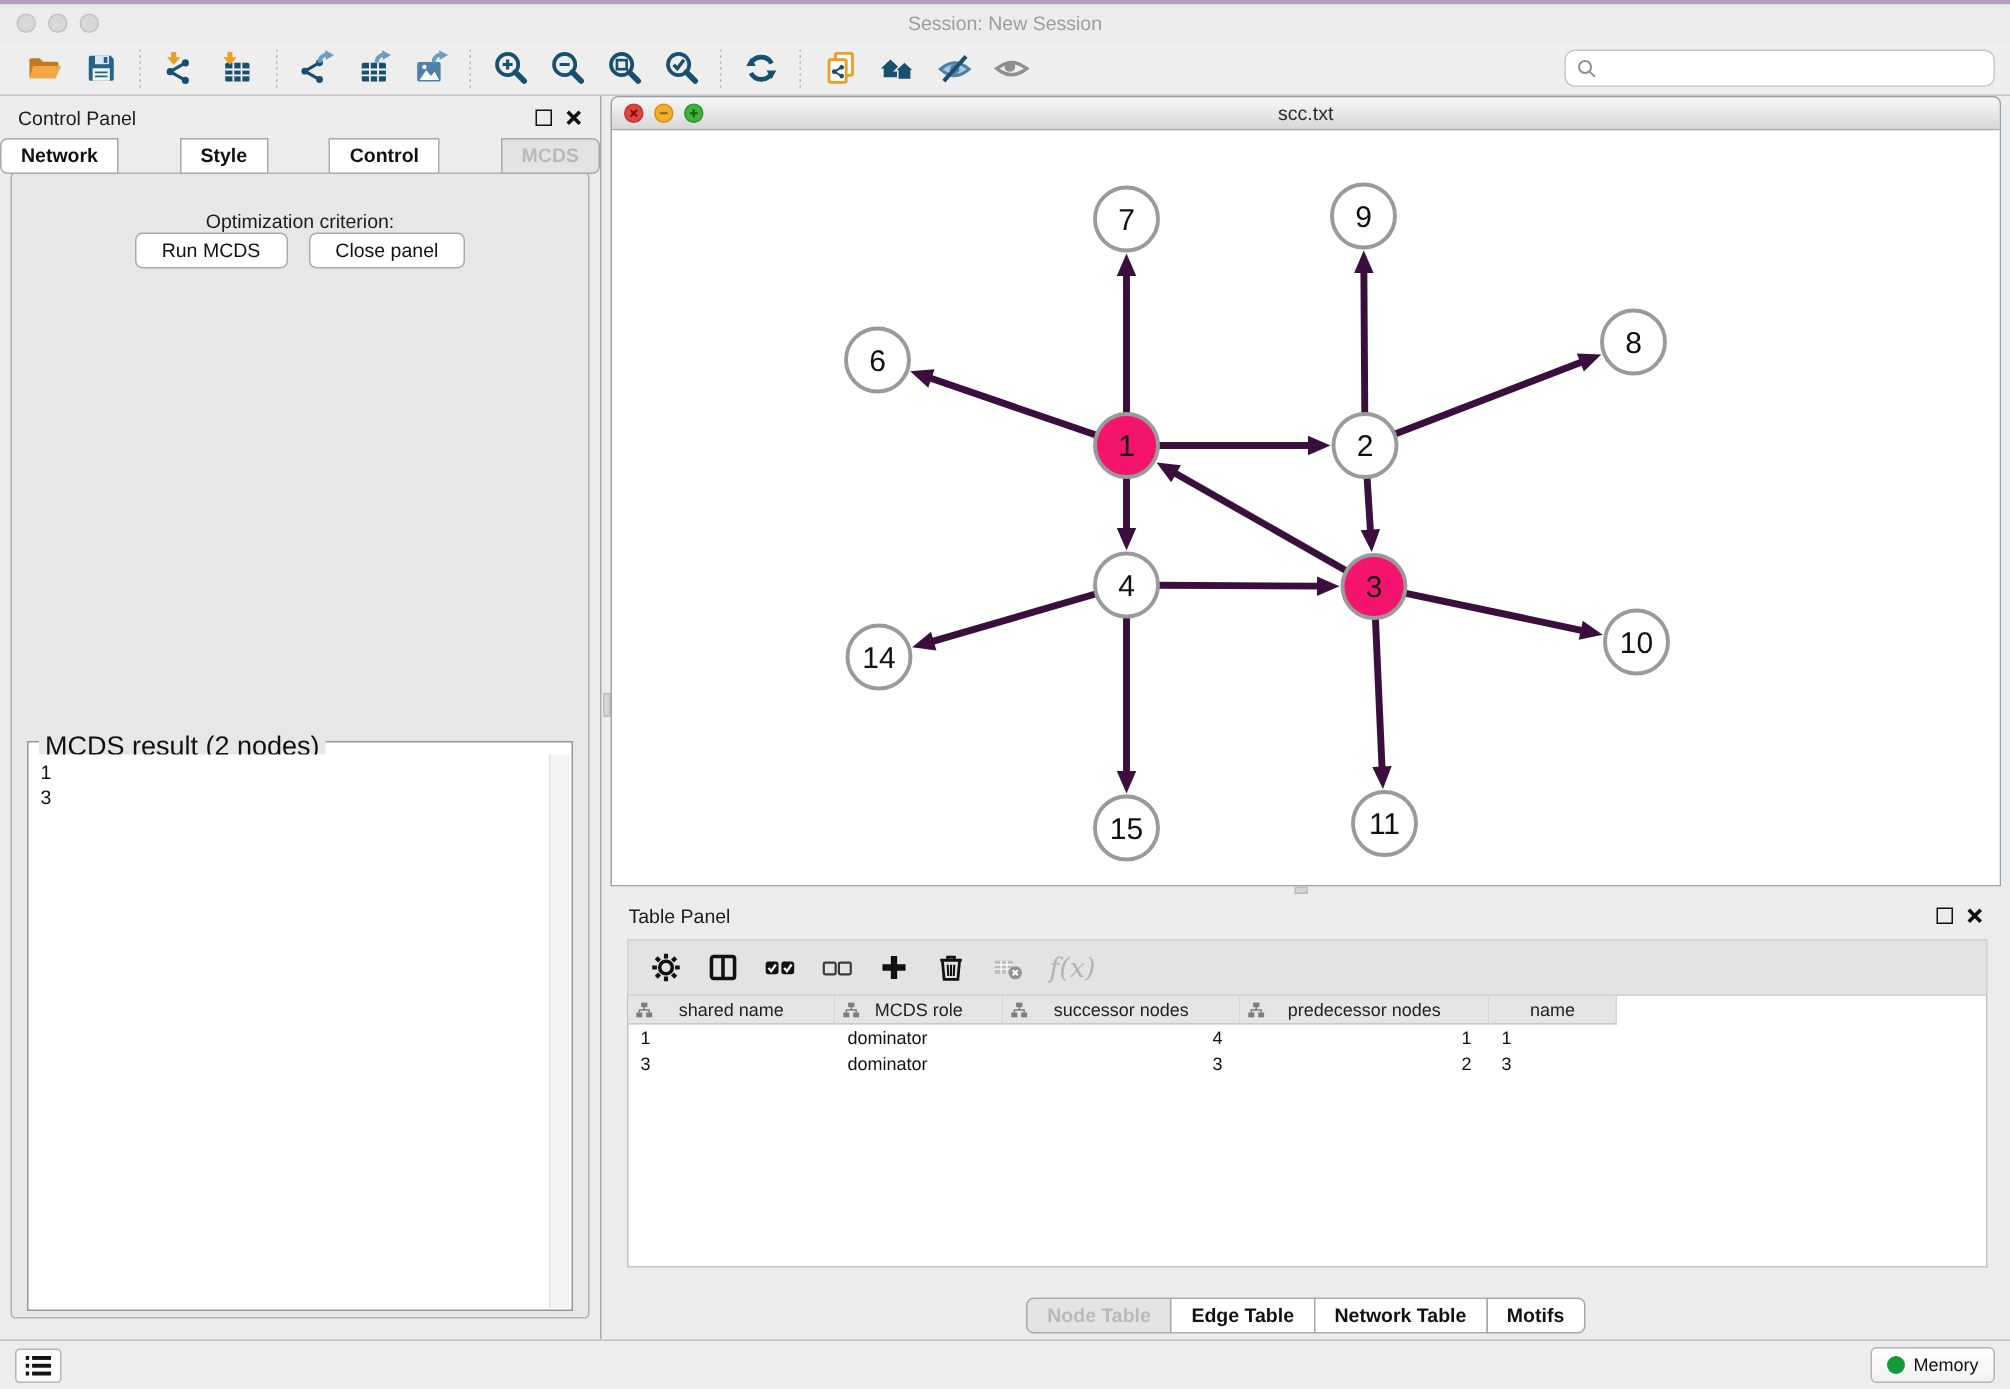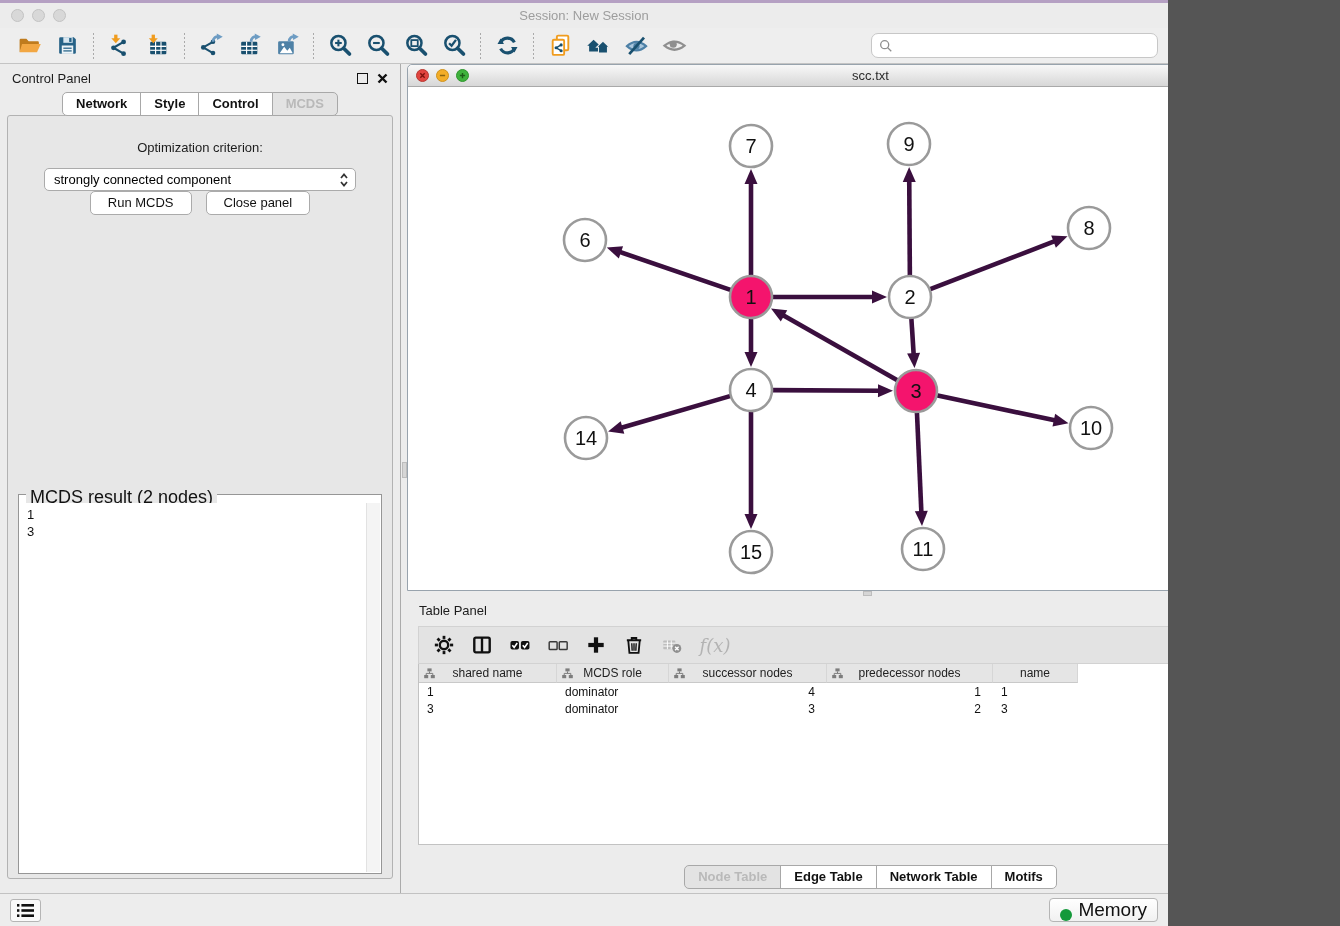--- a/index.html
+++ b/index.html
@@ -1,17 +1,17 @@
 <!DOCTYPE html>
 <html><head>
 <meta charset="utf-8">
 <style>
   * { margin:0; padding:0; box-sizing:border-box; }
   body { font-family:"Liberation Sans", sans-serif; background:#555; }
-  .app { position:relative; width:1168px; height:926px; background:#ececec; overflow:hidden; }
+  .app { position:relative; width:1340px; height:926px; background:#ececec; overflow:hidden; }
   .top-accent { position:absolute; top:0; left:0; right:0; height:3px; background:#b5a0c3; }
 
   
   .titlebar { position:absolute; top:3px; left:0; right:0; height:25px; background:#ececec;
               display:flex; align-items:center; justify-content:center; }
   .titlebar .lights { position:absolute; left:11px; top:6px; display:flex; gap:8px; }
   .light { width:13px; height:13px; border-radius:50%; background:#d8d8d8; border:1px solid #c3c3c3; }
   .win-title { font-size:13px; color:#9d9d9d; }
 
   
@@ -28,21 +28,21 @@
 
   
   .control-panel { position:absolute; top:64px; left:0; width:401px; bottom:33px; background:#ececec;
                    border-right:1px solid #ababab; display:flex; flex-direction:column; }
   .panel-head { height:28px; display:flex; align-items:center; padding:0 12px;gap:45px; }
   .panel-head .ptitle { font-size:13px; color:#1c1c1c; }
   .panel-head .pbtns { margin-left:auto; display:flex; align-items:center; gap:9px; }
   .float-box { width:11px; height:11px; border:1.6px solid #111; display:inline-block; }
   .close-x svg { width:11px; height:11px; display:block; }
 
-  .tabs-row { display:flex; justify-content:center; position:relative; z-index:2; margin-bottom:-1px; }
+  .tabs-row { display:flex; justify-content:space-between; position:relative; z-index:2; margin-bottom:-1px; }
   .tab { font-size:13px; font-weight:700; color:#111; background:#fff; border:1px solid #a8a8a8;
          padding:3px 13px 4px; margin-left:-1px; }
   .tab:first-child { border-radius:5px 0 0 5px; margin-left:0; }
   .tab:last-child { border-radius:0 5px 5px 0; }
   .tab.selected { background:#e3e3e3; color:#b9b9b9; }
 
   .cp-body { flex:1; margin:0 7px 14px; border:1px solid #b2b2b2; border-radius:3px; background:#e7e7e7;
              display:flex; flex-direction:column; padding-top:24px; }
   .opt-label { text-align:center; font-size:13px; color:#1c1c1c; }
   .opt-select { width:312px; height:23px; margin:13px auto 0; background:#fff; border:1px solid #ababab;
@@ -102,21 +102,21 @@
 
   .tp-tabs { margin-top:20px; display:flex; justify-content:center; }
 
   
   .statusbar { position:absolute; left:0; right:0; bottom:0; height:33px; background:#ededed;
                border-top:1px solid #c2c2c2; display:flex; align-items:center; padding:0 10px; }
   .list-btn { width:31px; height:23px; background:#fafafa; border:1px solid #b5b5b5; border-radius:3px;
               display:flex; align-items:center; justify-content:center; }
   .list-btn svg { width:17px; height:15px; }
   .mem-btn { margin-left:auto; height:24px; background:linear-gradient(#ffffff,#f1f1f1); border:1px solid #b5b5b5;
-             border-radius:4px; display:flex; align-items:flex-end; gap:6px; padding:0 10px; font-size:19px; color:#111; }
+             border-radius:4px; display:flex; align-items:center; gap:6px; padding:0 10px; font-size:12px; color:#111; }
   .mem-dot { width:12px; height:12px; border-radius:50%; background:#14993a; }
 </style>
 </head>
 <body>
 
 <div class="app">
   <div class="top-accent"></div>
 
   <div class="titlebar">
     <div class="lights">
@@ -292,27 +292,20 @@
       </span>
     </div>
     <div class="tabs-row" id="cp-tabs">
         <span class="tab">Network</span>
         <span class="tab">Style</span>
         <span class="tab">Control</span>
         <span class="tab selected">MCDS</span>
       </div>
     <div class="cp-body">
       <div class="opt-label">Optimization criterion:</div>
-      <div class="opt-select">
-        <span class="sel-text">strongly connected component</span>
-        <svg viewBox="0 0 10 18" width="10" height="18">
-          <path d="M2 7 L5 3.4 L8 7" fill="none" stroke="#333" stroke-width="1.7"></path>
-          <path d="M2 11 L5 14.6 L8 11" fill="none" stroke="#333" stroke-width="1.7"></path>
-        </svg>
-      </div>
       <div class="btn-row">
         <button class="pbutton">Run MCDS</button>
         <button class="pbutton">Close panel</button>
       </div>
       <div class="groupbox">
         <span class="legend">MCDS result (2 nodes)</span>
         <div class="gb-inner">
           <div class="gb-lines" id="result-lines">
               <div>1</div>
               <div>3</div>

